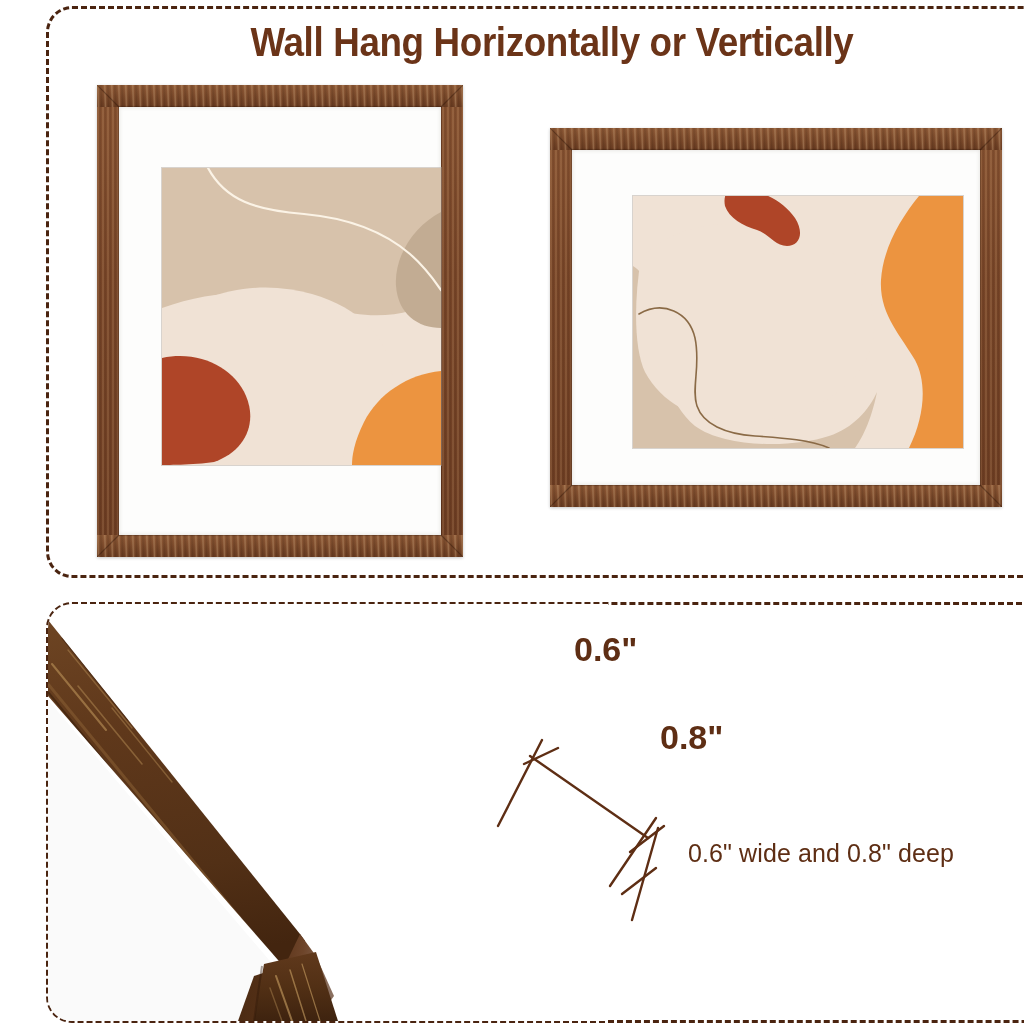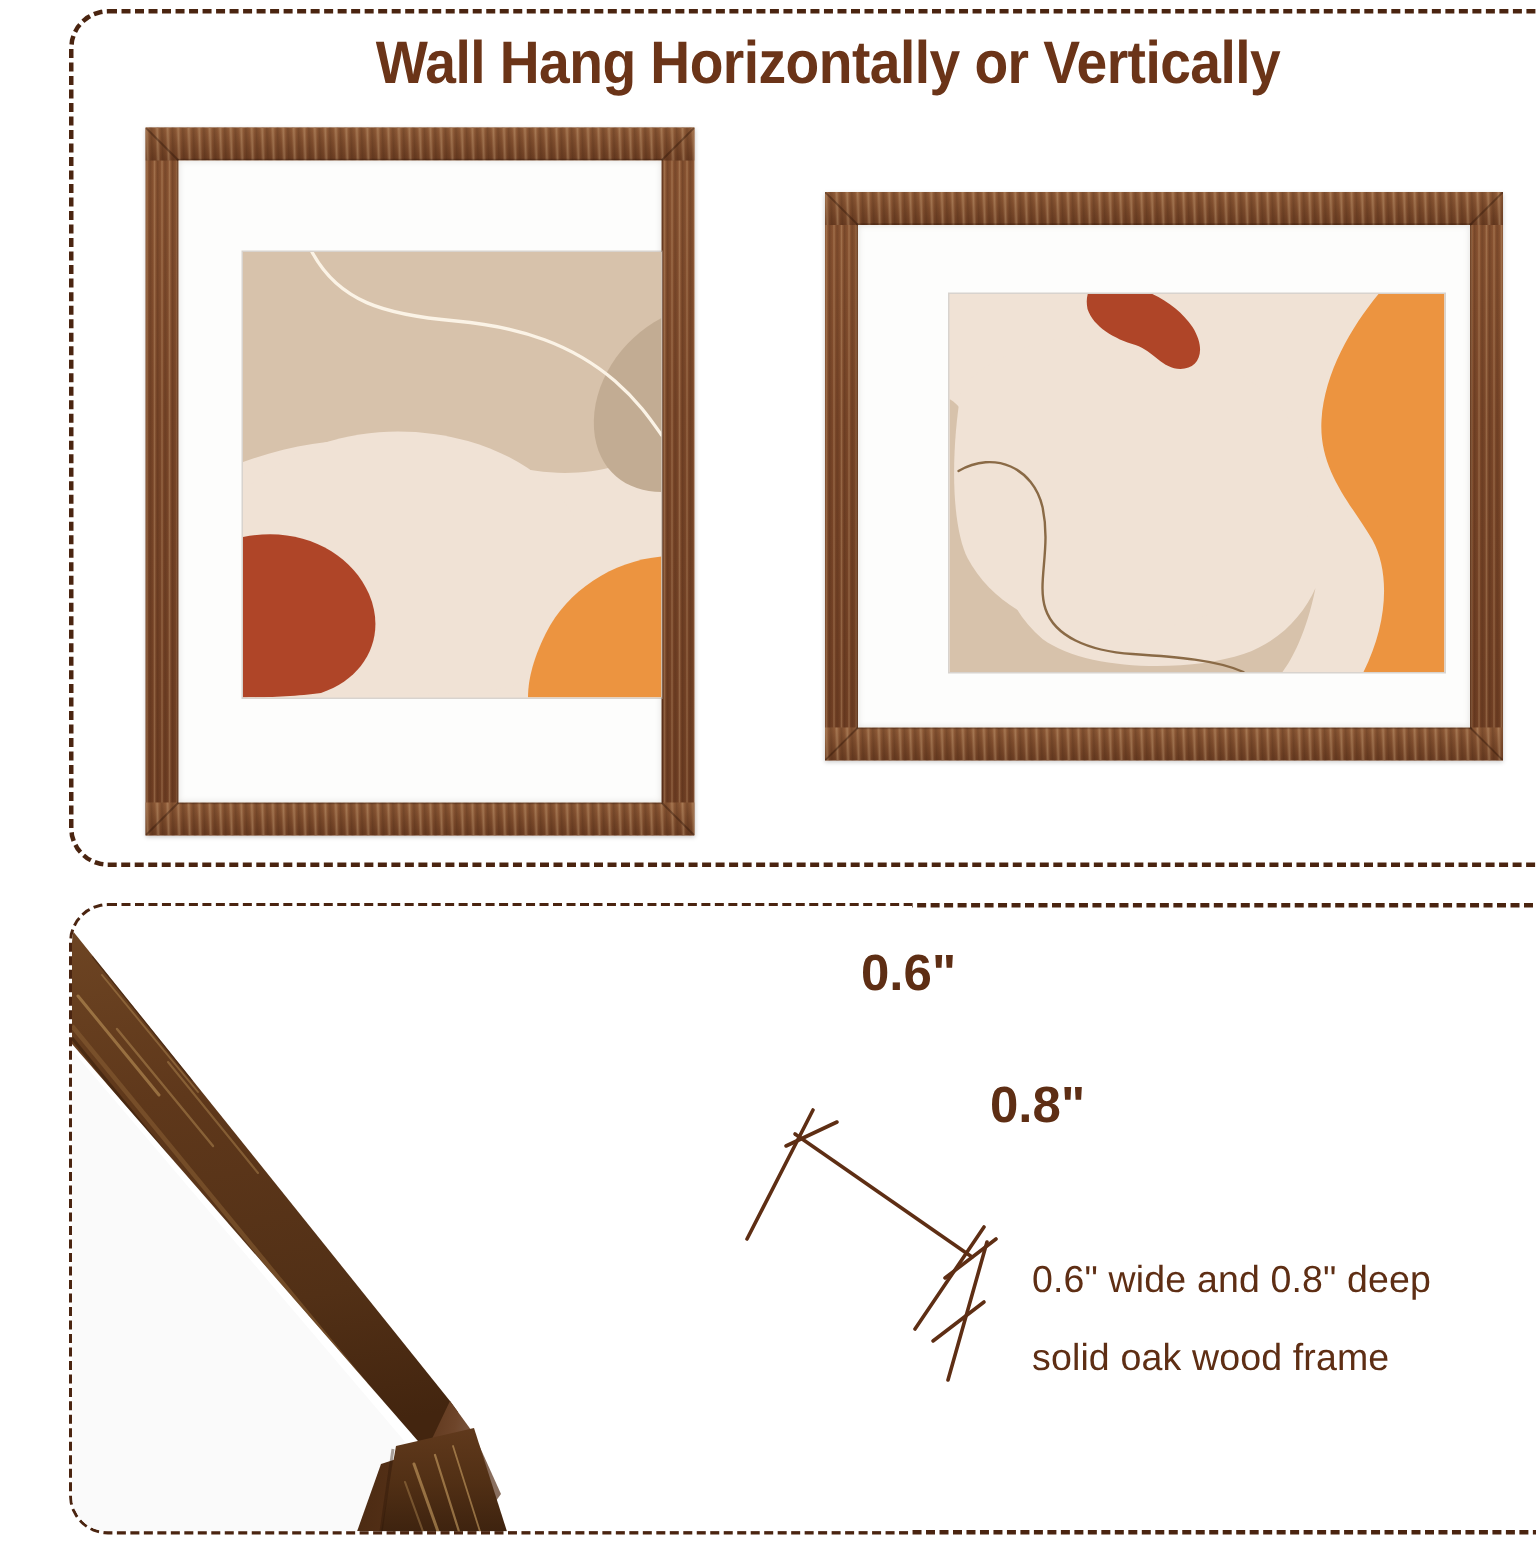--- a/index.html
+++ b/index.html
@@ -369,15 +369,14 @@
       </g>
     </svg>
   </div>
 
   <div class="dim-label w">0.6"</div>
 
   <div class="dim-label d">0.8"</div>
 
   <div class="desc line1">0.6" wide and 0.8" deep</div>
 
-  <div class="desc line2">solid oak wood frame</div>
 
 </div>
 
 </body></html>

